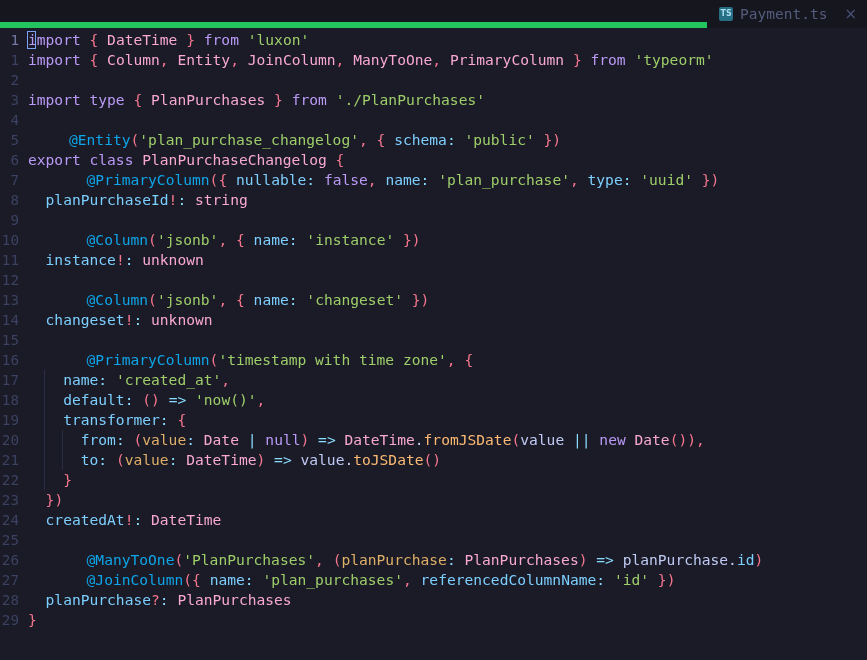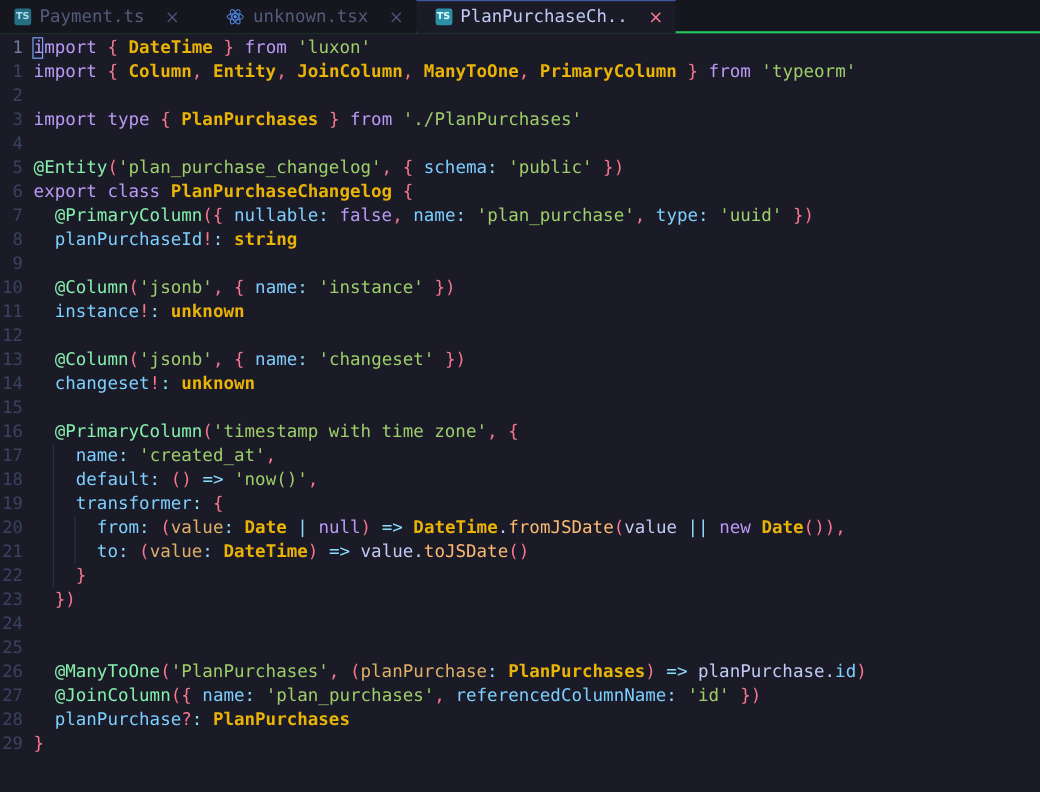--- a/index.html
+++ b/index.html
@@ -6,22 +6,22 @@
   html,body {
     width:867px; height:660px;
     background:#1a1b26;
     font-family:"DejaVu Sans Mono","Liberation Mono",monospace;
     overflow:hidden;
   }
   #app { width:867px; height:660px; display:flex; flex-direction:column; background:#1a1b26; }
 
   
   .tabbar {
-    height:28px; min-height:28px; display:flex; align-items:flex-start;
-    background:#16161e; border-bottom:2px solid #22c55e;
+    height:28px; min-height:28px; display:flex; align-items:flex-end;
+    background:#16161e; border-bottom:6px solid #22c55e;flex-direction:column;
   }
   .tab {
     display:flex; align-items:center; gap:7px;
     padding:0 10px 0 12px; height:28px;
     font-family:"DejaVu Sans Mono","Liberation Mono",monospace;
     font-size:14.5px; letter-spacing:0px; white-space:nowrap;
     background:#16161e; color:#545c7e; position:relative;
   }
   .tab.active { background:#1a1b26; color:#c0caf5; }
   .tab.active:after {
@@ -77,27 +77,27 @@
 
   
   .cursorbox {
     position:absolute; left:0px; top:1px; width:9px; height:18px;
     border:1px solid #7aa2f7; box-sizing:border-box;
   }
 
   
   .kw      { color:#bb9af7; }
   .fn      { color:#fdba74; }  
-  .type    { color:#eab308;font-weight:bold; }  
+  .type    { color:#f9a8d4; }  
   .str     { color:#9ece6a; }  
   .pink    { color:#f7768e; }  
   .prop    { color:#7dcfff; }  
   .var     { color:#c0caf5; }  
   .param   { color:#e0af68; }
-  .dec     { color:#86efac; }  
+  .dec     { color:#0ea5e9;margin-left:41px; }  
   .op      { color:#89ddff; }
   .paren   { color:#f7768e; }
 </style>
 </head>
 <body>
 
 <div id="app">
 
   <div class="tabbar">
 
@@ -248,20 +248,21 @@
         <div class="line"><span class="guide" style="left:17px;"></span>    <span class="pink">}</span></div>
       </div>
 
       <div class="row">
         <div class="gutter">23</div>
         <div class="line">  <span class="pink">}</span><span class="paren">)</span></div>
       </div>
 
       <div class="row">
         <div class="gutter">24</div>
+        <div class="line">  <span class="prop">createdAt</span><span class="pink">!</span><span class="op">:</span> <span class="type">DateTime</span></div>
       </div>
 
       <div class="row">
         <div class="gutter">25</div>
         <div class="line"></div>
       </div>
 
       <div class="row">
         <div class="gutter">26</div>
         <div class="line">  <span class="dec">@ManyToOne</span><span class="paren">(</span><span class="str">'PlanPurchases'</span><span class="pink">,</span> <span class="paren">(</span><span class="param">planPurchase</span><span class="op">:</span> <span class="type">PlanPurchases</span><span class="paren">)</span> <span class="op">=&gt;</span> <span class="var">planPurchase</span><span class="var">.</span><span class="prop">id</span><span class="paren">)</span></div>

